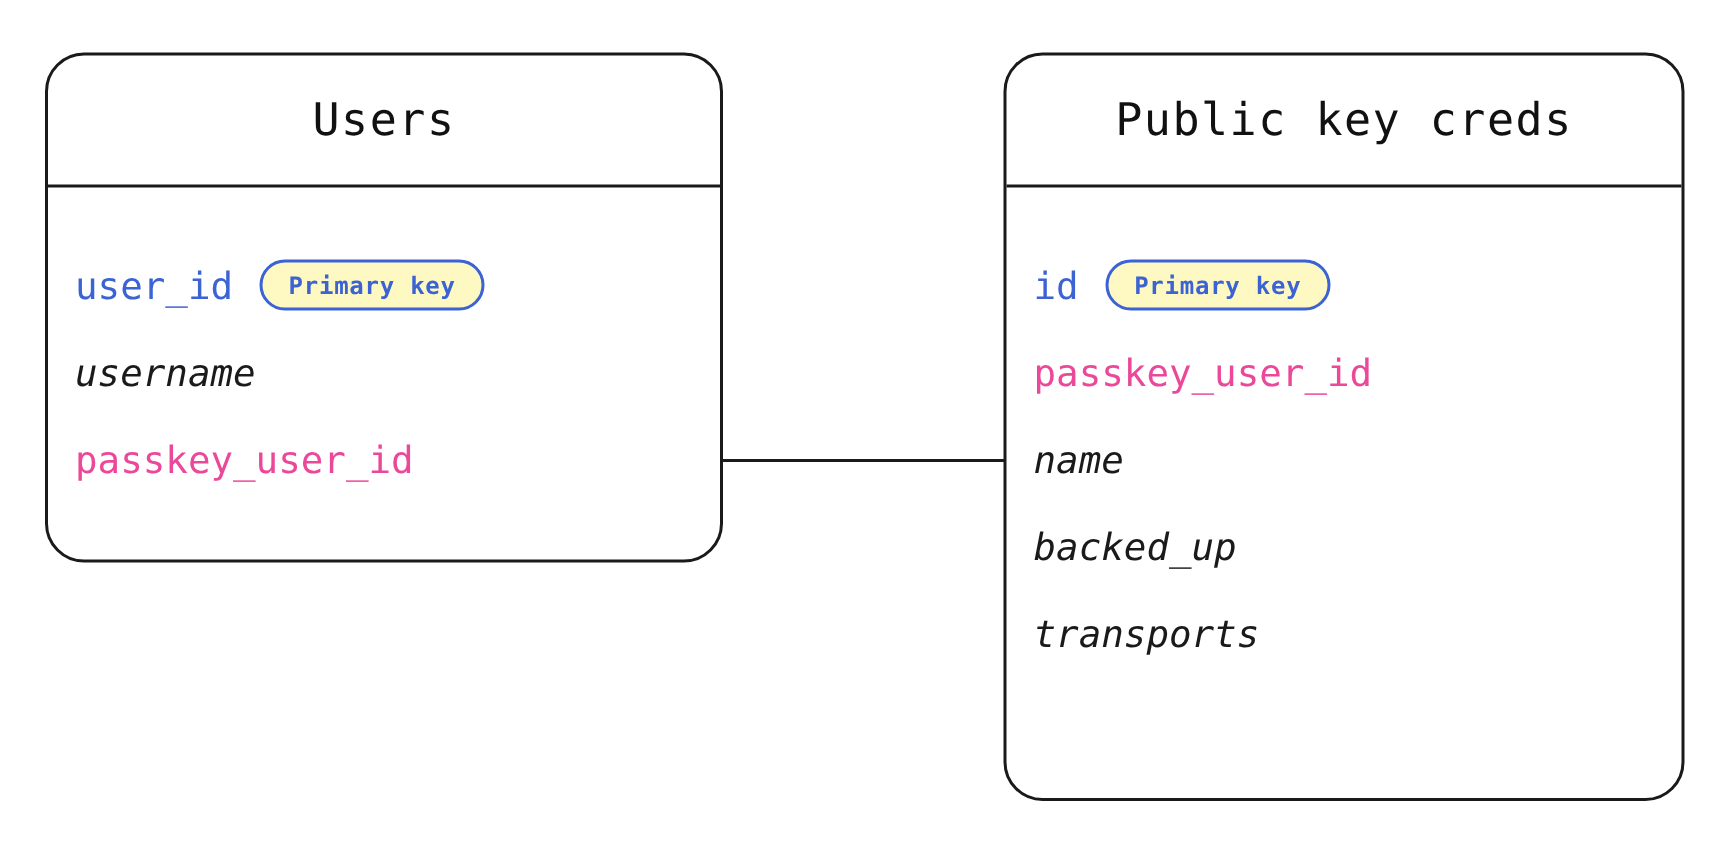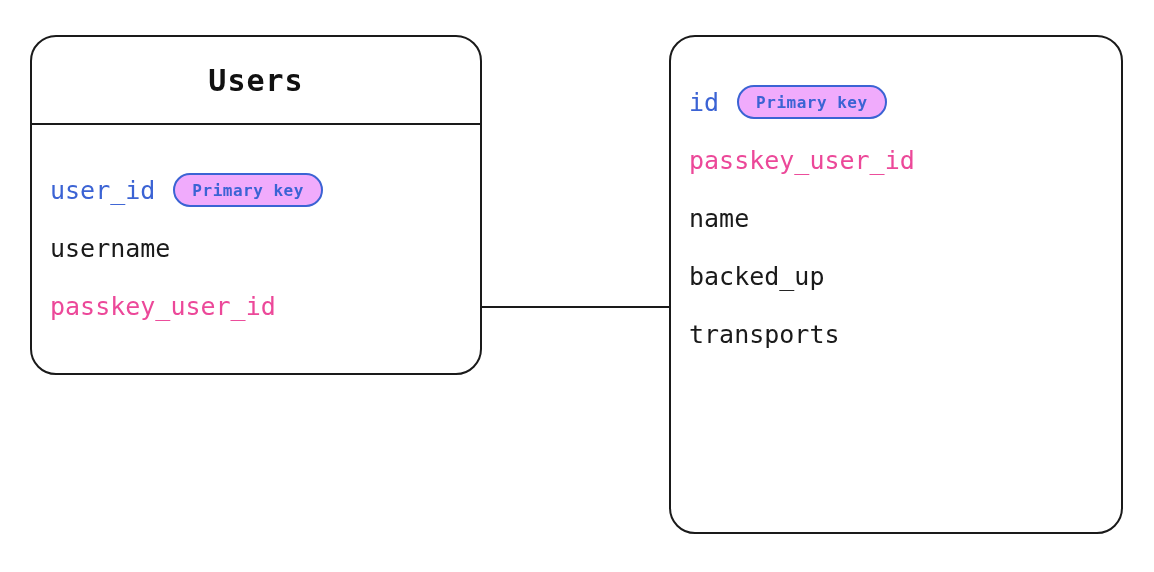--- a/index.html
+++ b/index.html
@@ -40,21 +40,21 @@
     box-sizing: border-box;
     height: 88px;
     display: flex;
     align-items: center;
     justify-content: center;
     border-bottom: 2px solid #1a1a1a;
   }
 
   .entity-title {
     font-family: "DejaVu Sans Mono", "Liberation Mono", monospace;
-    font-weight: bold;
+    font-weight: normal;
     font-size: 30px;
     letter-spacing: 1px;
     color: #111111;
     white-space: nowrap;
   }
 
   .entity-fields {
     padding: 36px 0 0 0;
   }
 
@@ -68,38 +68,38 @@
 
   .field-name {
     font-family: "DejaVu Sans Mono", "Liberation Mono", monospace;
     font-size: 25px;
     color: #1a1a1a;
     white-space: nowrap;
     line-height: 1;
   }
   .field-name.key    { color: #3b63d4; }
   .field-name.fk     { color: #ec4899; }
-  .field-name.plain  { color: #1a1a1a; }
+  .field-name.plain  { color: #1a1a1a; font-style: italic; }
 
   .badge {
     margin-left: 18px;
     display: inline-flex;
     align-items: center;
     justify-content: center;
     height: 30px;
     padding: 0 17px;
     border: 2px solid #3b63d4;
     border-radius: 999px;
     color: #3b63d4;
     font-family: "DejaVu Sans Mono", "Liberation Mono", monospace;
     font-weight: bold;
     font-size: 16px;
     letter-spacing: 0.5px;
     white-space: nowrap;
-    background: #f0abfc;
+    background: #fef9c3;
   }
 </style>
 </head>
 <body>
 
 <div id="canvas">
 
   <div class="connector" style="left:480px; top:306px; width:191px;"></div>
 
   <div class="entity" style="left:30px; top:35px; width:452px; height:340px;">
@@ -118,20 +118,23 @@
       </div>
 
       <div class="field-row">
         <span class="field-name fk">passkey_user_id</span>
       </div>
 
     </div>
   </div>
 
   <div class="entity" style="left:669px; top:35px; width:454px; height:499px;">
+    <div class="entity-header">
+      <div class="entity-title">Public key creds</div>
+    </div>
     <div class="entity-fields">
 
       <div class="field-row">
         <span class="field-name key">id</span>
         <span class="badge">Primary key</span>
       </div>
 
 
       <div class="field-row">
         <span class="field-name fk">passkey_user_id</span>

